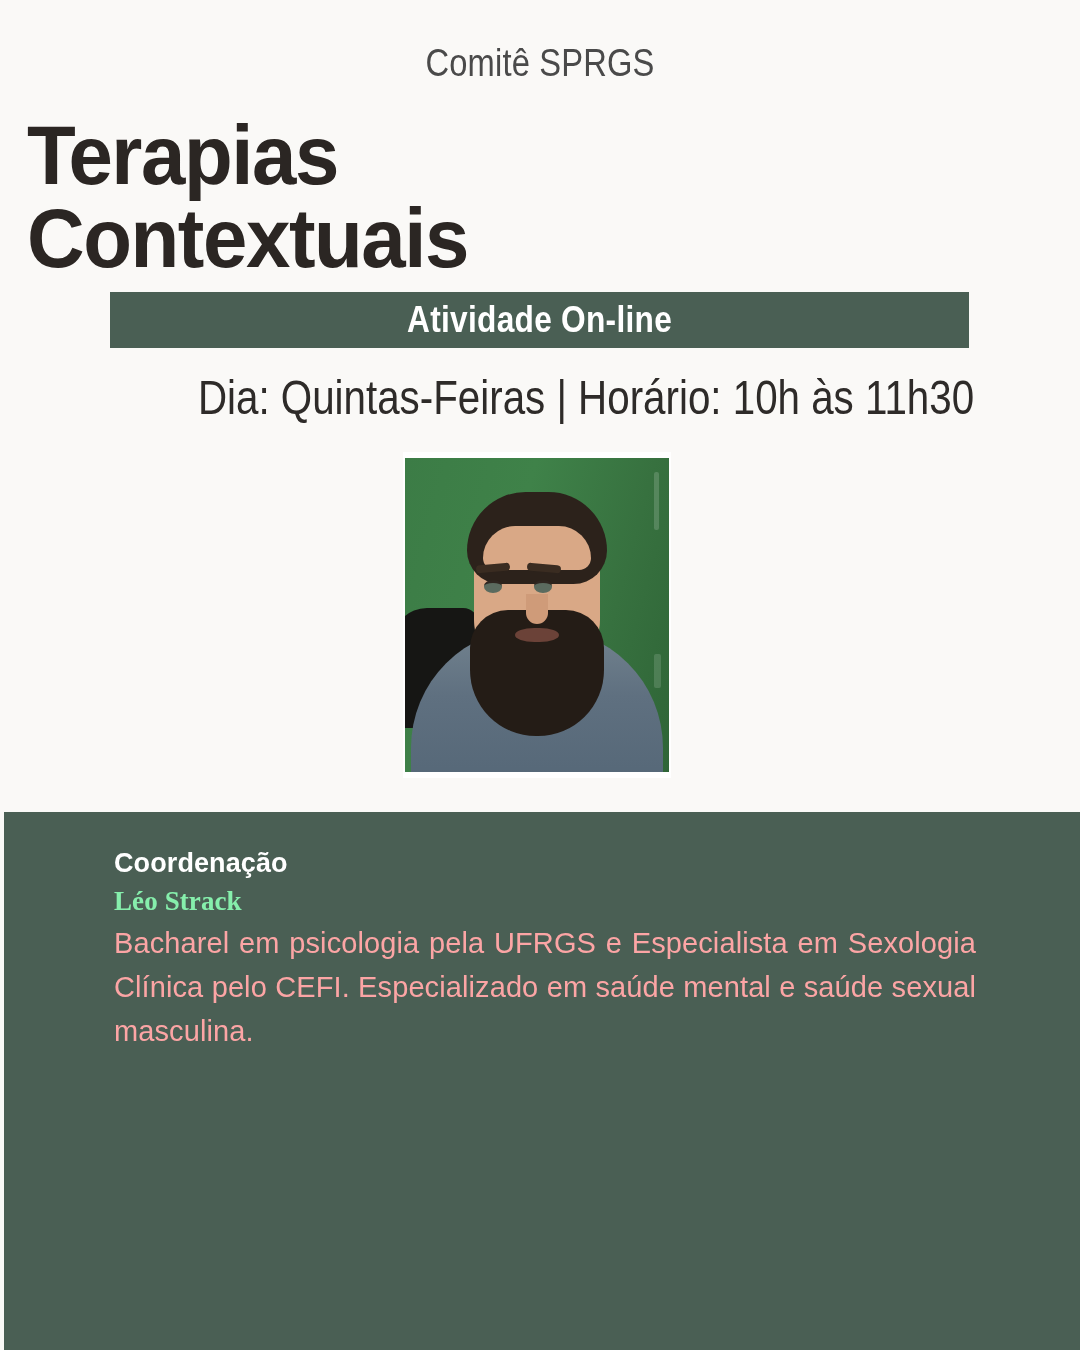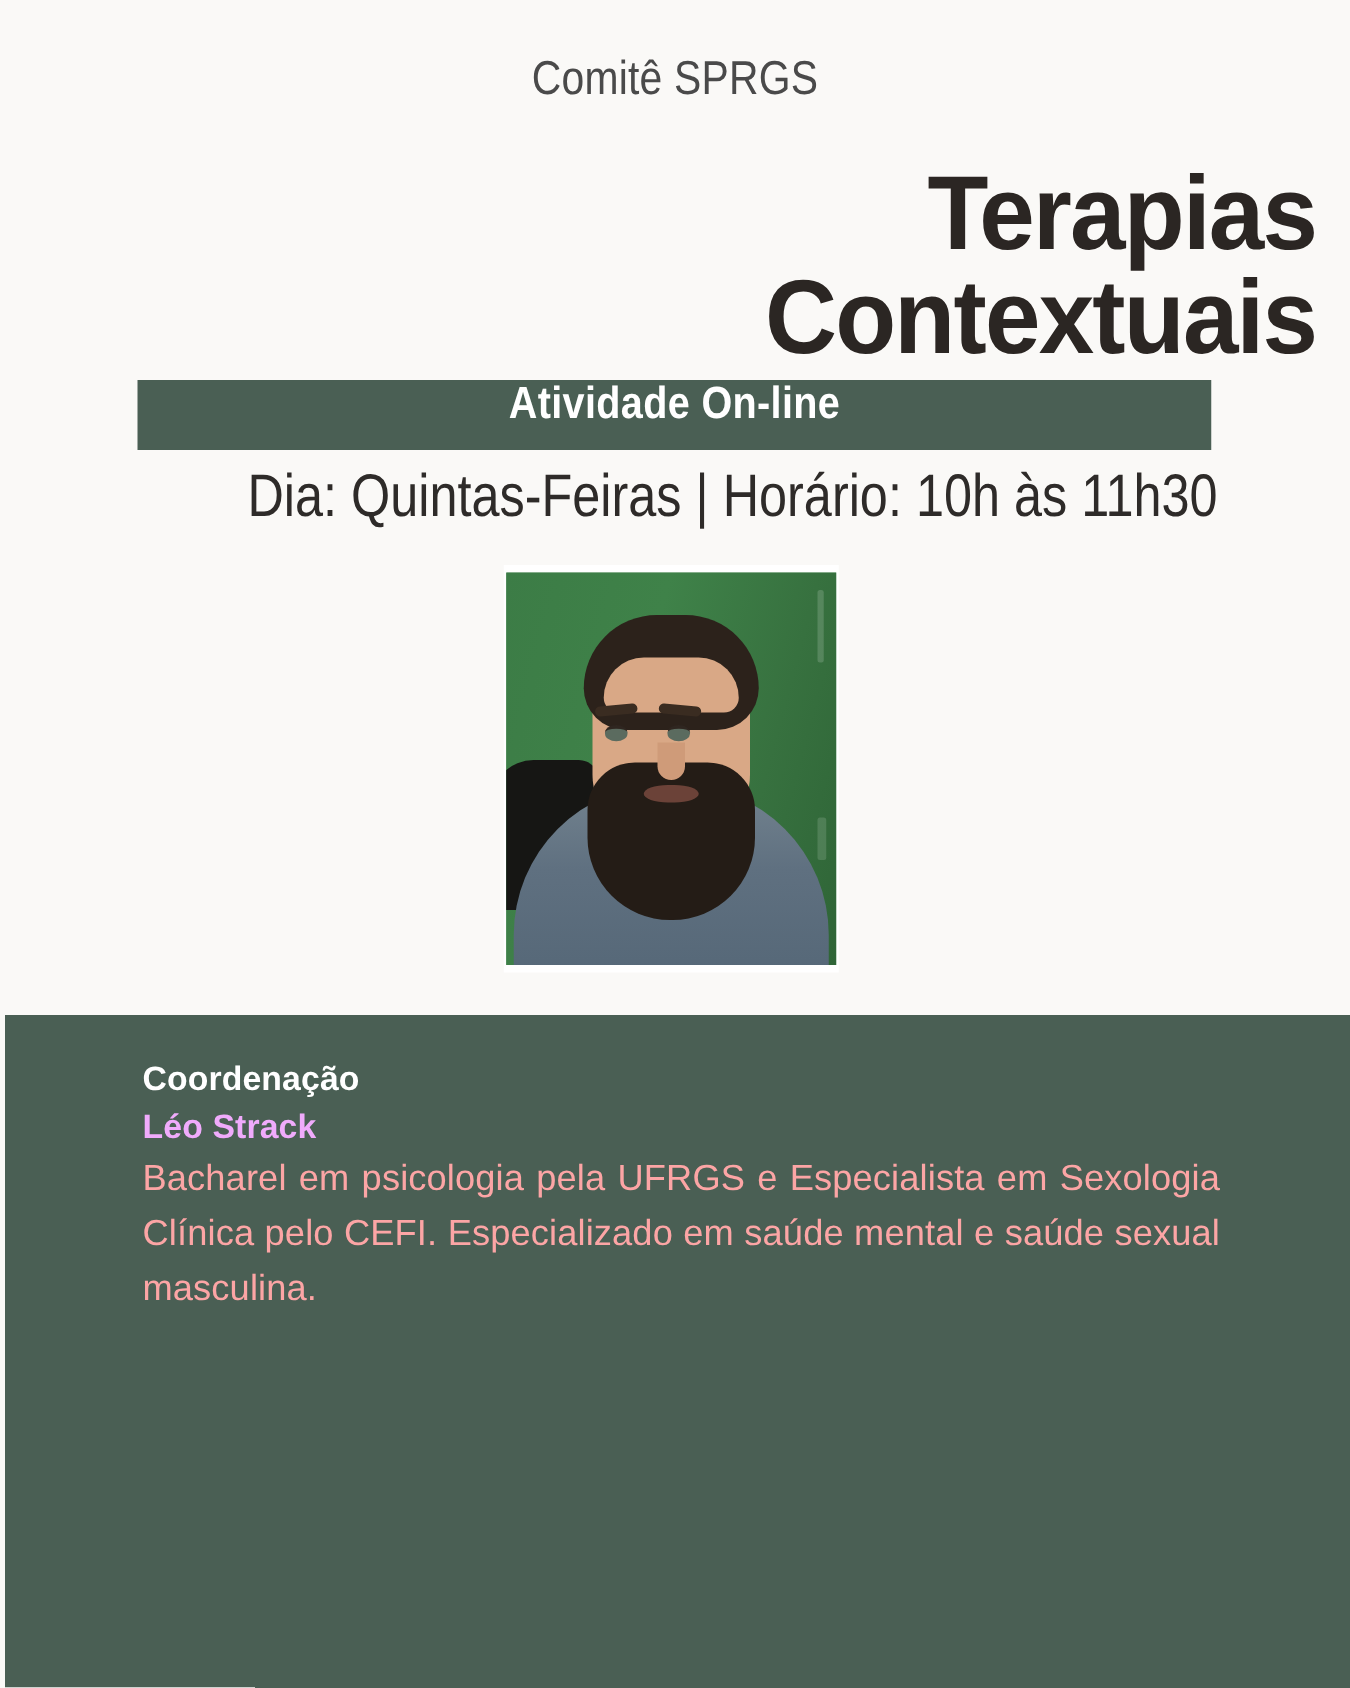--- a/index.html
+++ b/index.html
@@ -47,43 +47,44 @@
     color: #4a4a4a;
     line-height: 1;
     transform: scaleX(0.86);
     transform-origin: center top;
     white-space: nowrap;
   }
 
   .title {
     position: absolute;
     left: 0;
-    top: 129px;
-    width: 1080px;
-    text-align: right;
+    top: 114px;
+    width: 1080px;
+    text-align: left;
     font-family: "Liberation Sans", sans-serif;
     font-size: 84px;
     font-weight: 700;
     color: #2b2623;
     line-height: 0.99;
     letter-spacing: -1.5px;
   }
   .title .tline {
     display: block;
     transform: scaleX(0.95);
   }
 
   .band {
     position: absolute;
     left: 110px;
-    top: 304px;
+    top: 292px;
     width: 859px;
     height: 56px;
     background: #4a5f54;
     display: flex;
+    align-items: center;
     justify-content: center;
   }
   .band-text {
     font-family: "Liberation Sans Narrow", "Liberation Sans", sans-serif;
     font-size: 36px;
     font-weight: 700;
     color: #ffffff;
     letter-spacing: 0.3px;
     line-height: 1;
     transform: scaleX(0.88);
@@ -299,24 +300,24 @@
   }
   .bio-heading {
     font-family: "Liberation Sans", sans-serif;
     font-size: 27px;
     font-weight: 700;
     color: #ffffff;
     line-height: 1.42;
     letter-spacing: 0.1px;
   }
   .bio-name {
-    font-family: Liberation Sans, sans-serif;
+    font-family: Liberation Serif, serif;
     font-size: 27px;
     font-weight: 700;
-    color: #f0abfc;
+    color: #86efac;
     line-height: 1.42;
     letter-spacing: 0.1px;
   }
   .bio-text {
     margin-top: 0;
     font-family: "Liberation Sans Narrow", "Liberation Sans", sans-serif;
     font-size: 29px;
     font-weight: 400;
     color: #fca5a5;
     line-height: 1.52;

